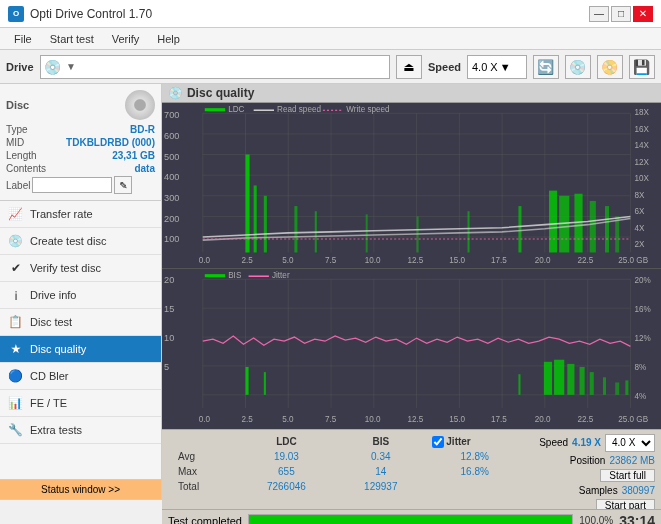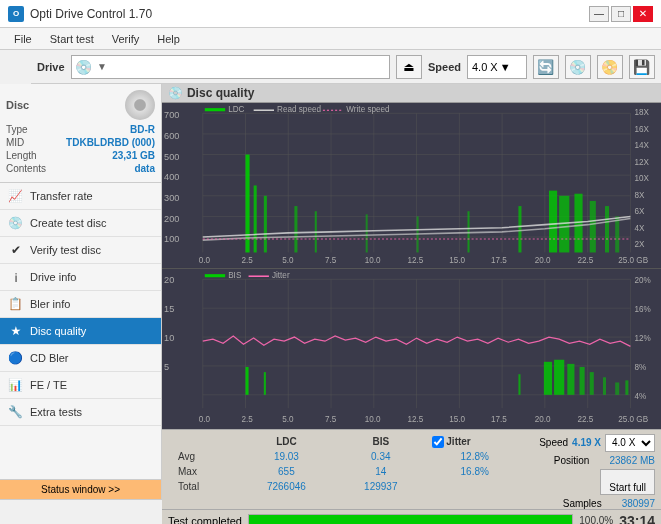--- a/index.html
+++ b/index.html
@@ -12,21 +12,21 @@
     .title-bar-text { font-size: 12px; font-weight: normal; color: #333; }
     .title-bar-controls { display: flex; gap: 2px; }
     .title-bar-btn { width: 20px; height: 16px; background: #f0f0f0; border: 1px solid #aaa; font-size: 10px; cursor: pointer; display: flex; align-items: center; justify-content: center; color: #333; }
     .title-bar-close { background: #e81123; color: white; border-color: #e81123; }
     
     
     .menu-bar { background: #f5f5f5; border-bottom: 1px solid #ccc; display: flex; align-items: center; padding: 2px 6px; height: 22px; gap: 2px; }
     .menu-item { padding: 2px 8px; cursor: pointer; font-size: 11px; color: #333; border-radius: 2px; }
     
     
-    .drive-bar { background: #f0f0f0; border-bottom: 1px solid #ccc; display: flex; align-items: center; padding: 3px 6px; height: 34px; gap: 6px; margin-left: 31px; }
+    .drive-bar { background: #f0f0f0; border-bottom: 1px solid #ccc; display: flex; align-items: center; padding: 3px 6px; height: 34px; gap: 6px; }
     .drive-label { font-size: 11px; font-weight: bold; color: #333; }
     .drive-select { display: flex; align-items: center; border: 1px solid #aaa; background: white; height: 24px; padding: 0 4px; flex: 1; gap: 4px; font-size: 11px; }
     .drive-select-icon { font-size: 14px; }
     .drive-select-text { flex: 1; font-size: 11px; color: #333; }
     .drive-select-arrow { font-size: 10px; color: #666; }
     .drive-eject-btn { width: 26px; height: 24px; background: #f5f5f5; border: 1px solid #aaa; display: flex; align-items: center; justify-content: center; cursor: pointer; font-size: 12px; }
     .speed-label { font-size: 11px; font-weight: bold; color: #333; }
     .speed-select { display: flex; align-items: center; border: 1px solid #aaa; background: white; height: 24px; padding: 0 4px; gap: 2px; font-size: 11px; width: 60px; }
     .toolbar-icon-btn { width: 26px; height: 24px; background: #f5f5f5; border: 1px solid #aaa; display: flex; align-items: center; justify-content: center; cursor: pointer; font-size: 14px; }
     
@@ -77,23 +77,23 @@
     .stats-left { flex: 1; padding: 4px 8px; }
     .stats-table { width: 100%; font-size: 10px; }
     .stats-table th { text-align: center; font-size: 10px; color: #333; padding: 0 6px; }
     .stats-table td { text-align: center; font-size: 10px; color: #1a7ac0; padding: 1px 6px; }
     .stats-table td.label { color: #333; text-align: left; }
     .jitter-check { display: flex; align-items: center; gap: 2px; }
     .stats-right { display: flex; flex-direction: column; align-items: flex-end; padding: 4px 6px; gap: 3px; }
     .stats-speed-row { display: flex; align-items: center; gap: 4px; font-size: 10px; }
     .stats-speed-val { color: #1a7ac0; font-weight: bold; }
     .stats-speed-select { border: 1px solid #aaa; background: white; height: 18px; font-size: 10px; padding: 0 2px; width: 50px; }
-    .stats-pos-row { display: flex; align-items: center; gap: 20px; font-size: 10px; }
+    .stats-pos-row { display: flex; align-items: center; gap: 4px; font-size: 10px; }
     .stats-pos-val { color: #1a7ac0; }
-    .start-btn { background: #f0f0f0; border: 1px solid #aaa; height: 22px; padding: 12px 8px; font-size: 10px; cursor: pointer; white-space: nowrap; }
+    .start-btn { background: #f0f0f0; border: 1px solid #aaa; height: 22px; padding: 0 8px; font-size: 10px; cursor: pointer; white-space: nowrap; }
     
     
     .progress-bar-area { background: #d4d0c8; border-top: 1px solid #aaa; display: flex; align-items: center; padding: 3px 6px; height: 24px; gap: 6px; }
     .progress-track { flex: 1; height: 14px; background: #f0f0f0; border: 1px solid #aaa; }
     .progress-fill { height: 100%; background: #00cc00; }
     .progress-text { font-size: 10px; color: #333; white-space: nowrap; text-align: right; }
     .progress-time { font-size: 14px; color: #333; white-space: nowrap; font-weight: bold; }
   </style>
 </head>
 <body>
@@ -153,20 +153,25 @@
         <span class="info-val">TDKBLDRBD (000)</span>
       </div>
       <div class="info-row">
         <span class="info-key">Length</span>
         <span class="info-val">23,31 GB</span>
       </div>
       <div class="info-row">
         <span class="info-key">Contents</span>
         <span class="info-val">data</span>
       </div>
+      <div class="label-input-row">
+        <span class="info-key">Label</span>
+        <input class="label-input" type="text" style="">
+        <div class="label-btn">✎</div>
+      </div>
     </div>
 
     <div class="nav-list">
       <div class="nav-item">
         <span class="nav-icon">📈</span>
         <span>Transfer rate</span>
       </div>
       <div class="nav-item">
         <span class="nav-icon">💿</span>
         <span>Create test disc</span>
@@ -174,21 +179,21 @@
       <div class="nav-item">
         <span class="nav-icon">✔</span>
         <span>Verify test disc</span>
       </div>
       <div class="nav-item">
         <span class="nav-icon">ℹ</span>
         <span>Drive info</span>
       </div>
       <div class="nav-item">
         <span class="nav-icon">📋</span>
-        <span>Bler info</span>
+        <span>Disc test</span>
       </div>
       <div class="nav-item active">
         <span class="nav-icon">★</span>
         <span>Disc quality</span>
       </div>
       <div class="nav-item">
         <span class="nav-icon">🔵</span>
         <span>CD Bler</span>
       </div>
       <div class="nav-item">

